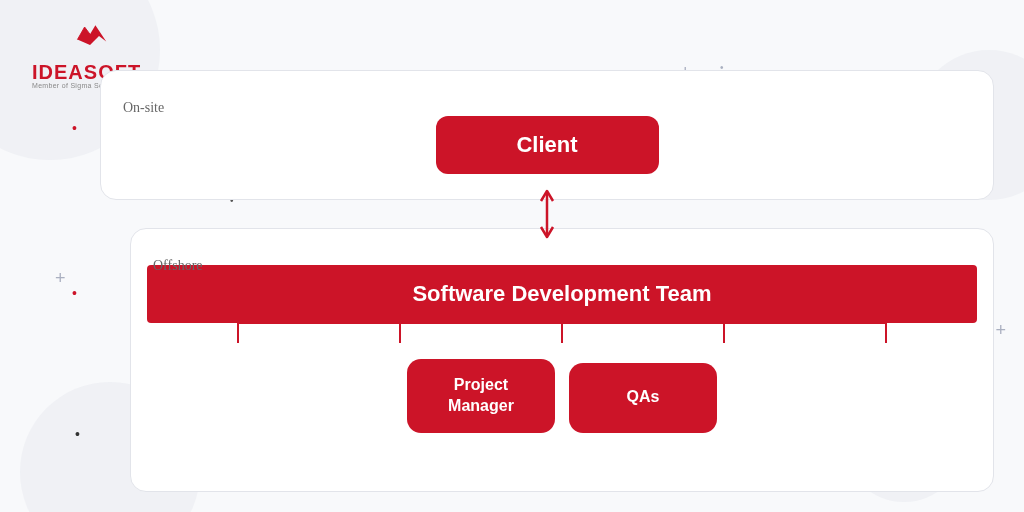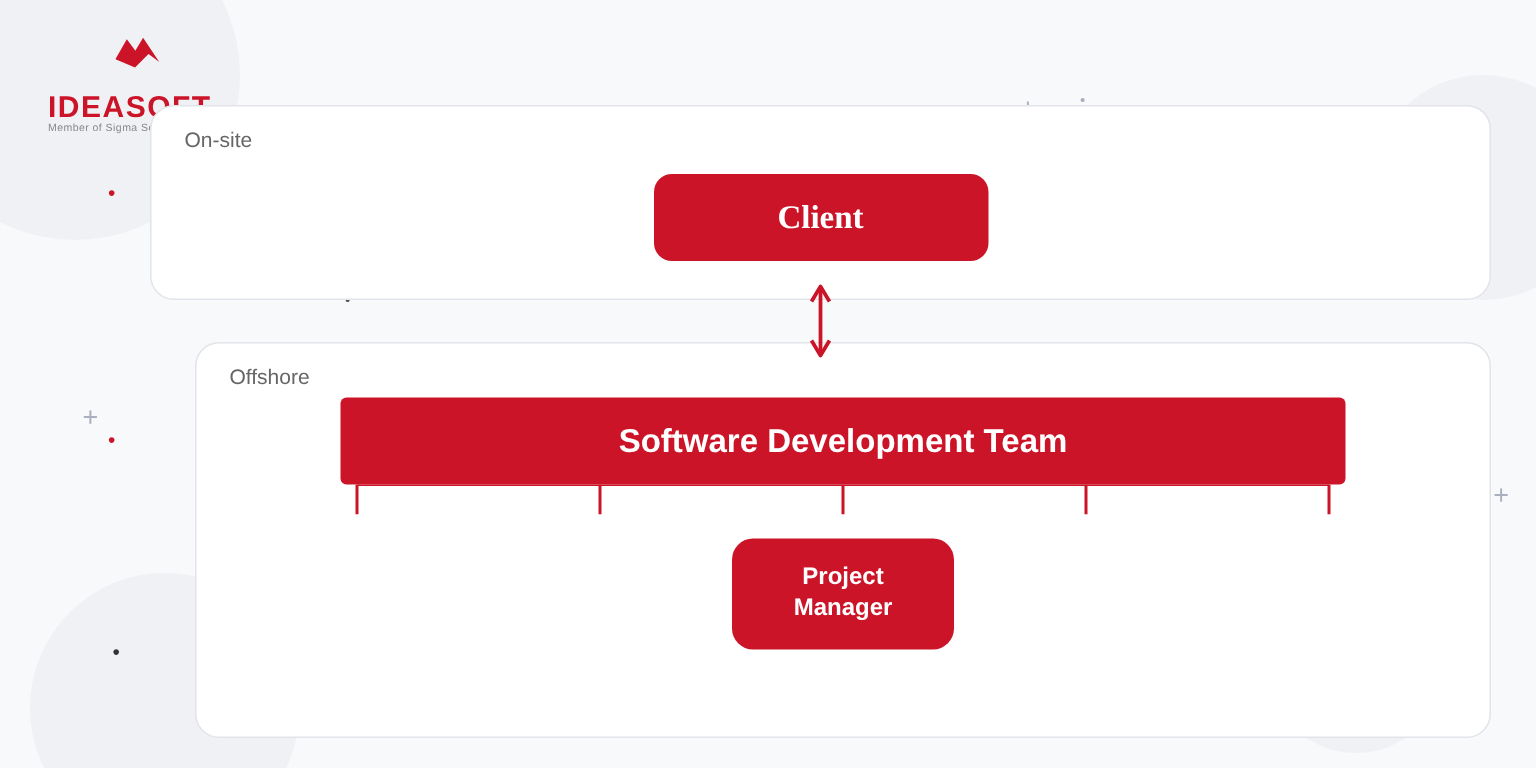--- a/index.html
+++ b/index.html
@@ -84,25 +84,26 @@
     .section-box {
       background: #fff;
       border-radius: 16px;
       border: 1.5px solid #e2e4ea;
       padding: 18px 24px;
       position: relative;
     }
 
     .section-label {
       position: absolute;
-      top: 14px;
+      top: 29px;
       left: 22px;
       font-size: 14px;
       color: #666;
       font-weight: 400;
+      font-family: Liberation Serif, serif;
     }
 
     
     .onsite-section {
       height: 130px;
       display: flex;
       align-items: center;
       justify-content: center;
     }
 
@@ -128,25 +129,24 @@
       text-align: center;
     }
 
     .client-box {
       width: 223px;
       height: 58px;
       font-size: 22px;
       border-radius: 12px;
       position: relative;
       top: 10px;
-      font-family: Liberation Serif, serif;
     }
 
     .sdt-box {
-      width: 670px;
+      width: 830px;
       height: 58px;
       font-size: 22px;
       border-radius: 4px;
     }
 
     
     .roles-row {
       display: flex;
       gap: 14px;
       margin-top: 16px;
@@ -251,15 +251,18 @@
         <line x1="739" y1="0" x2="739" y2="20" stroke="#cc1428" stroke-width="2"></line>
 
         <line x1="91" y1="0" x2="739" y2="0" stroke="#cc1428" stroke-width="2"></line>
       </svg>
     </div>
 
     <div class="roles-row">
       <div class="red-box role-box">
         <span>Project<br>Manager</span>
       </div>
+      <div class="red-box role-box">
+        <span>QAs</span>
+      </div>
     </div>
   </div>
 </div>
 
 </body></html>

